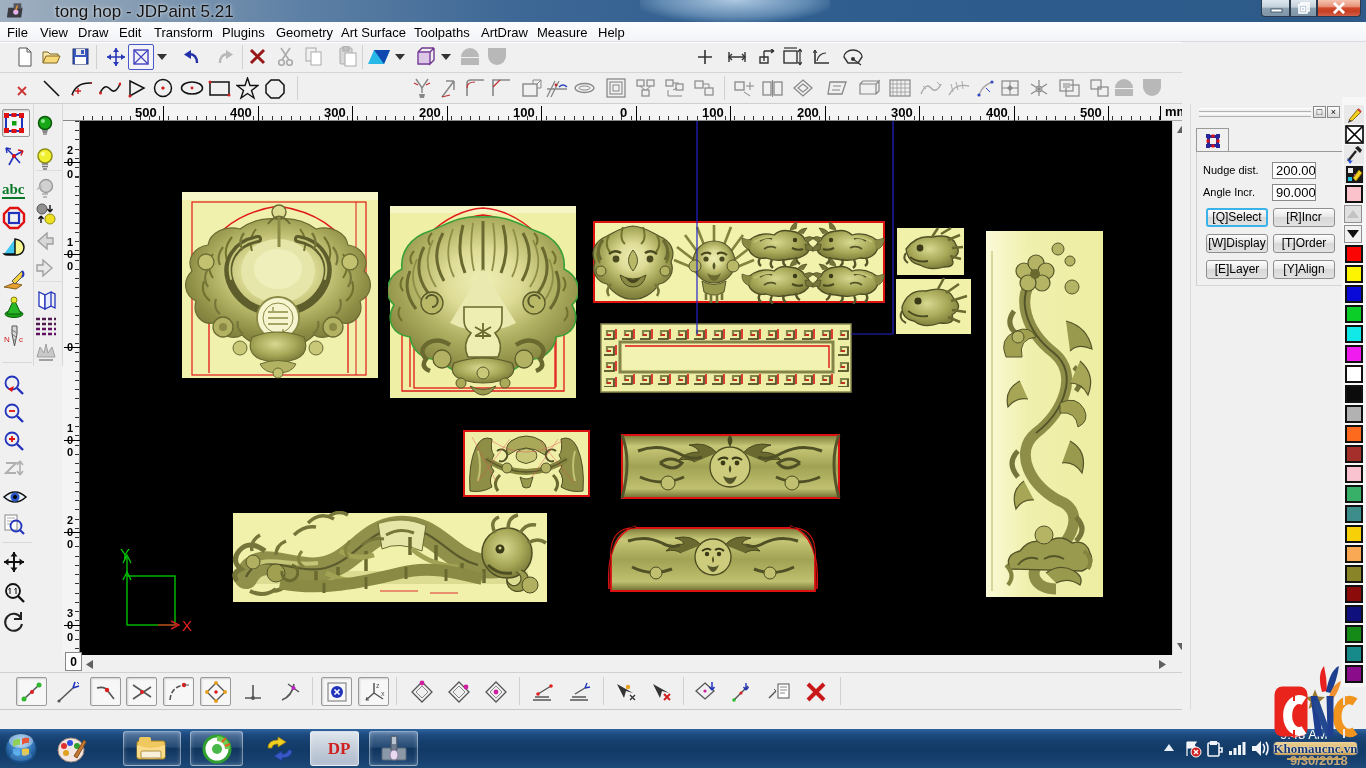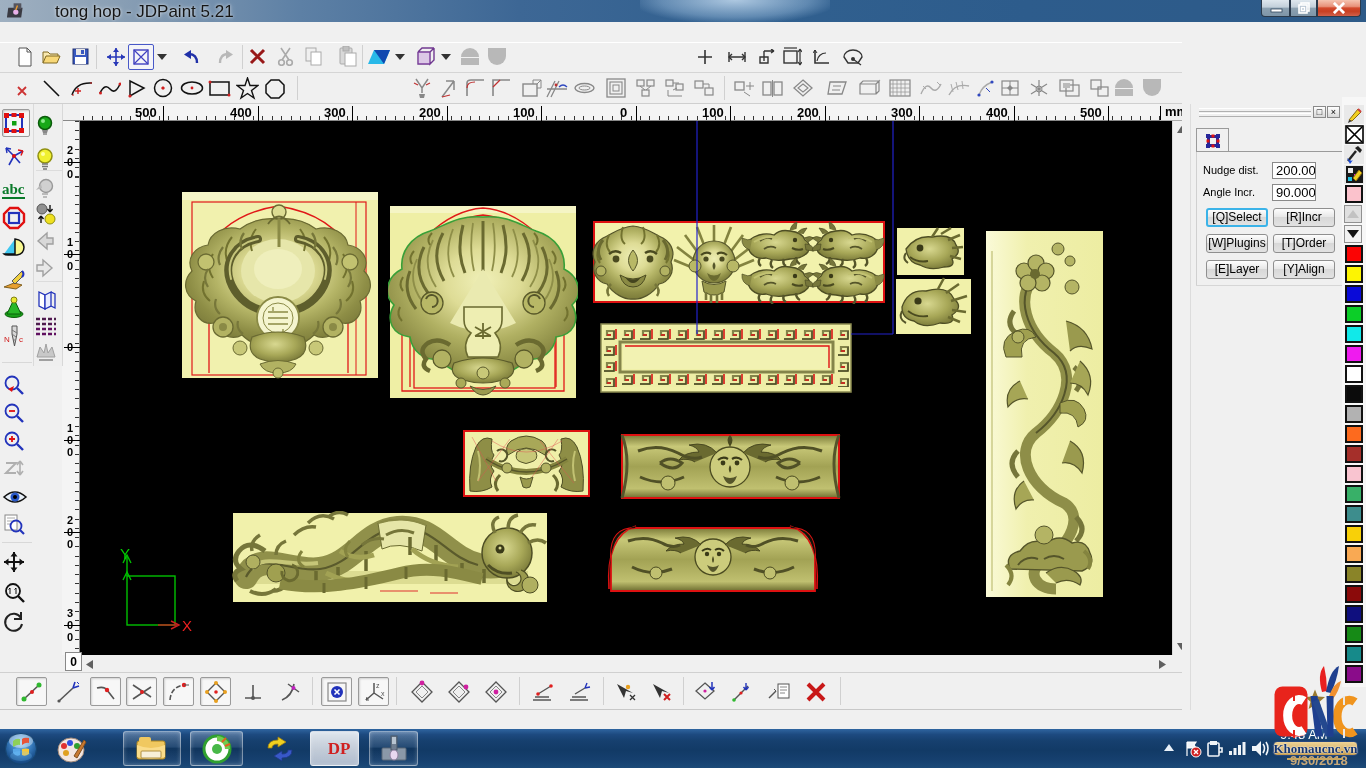--- a/index.html
+++ b/index.html
@@ -102,20 +102,34 @@
         <path d="M3 1 L13 11 M13 1 L3 11" stroke="#fff" stroke-width="2.2"></path>
       </svg>
     </div>
   <svg class="abs" style="left:7px;top:1px" width="22" height="20" viewBox="0 0 20 18">
       <rect x="2" y="6" width="13" height="9" fill="#3a3a42" transform="skewX(-8)"></rect>
       <rect x="6" y="2" width="7" height="5" fill="#55555f"></rect>
       <circle cx="8" cy="10" r="2.4" fill="#e8b0e8"></circle>
       <path d="M8 8 l1.5-4" stroke="#f0a030" stroke-width="1.2"></path>
     </svg>
 
+  <div id="menubar" class="abs">
+    <span style="left:7px">File</span>
+      <span style="left:40px">View</span>
+      <span style="left:78px">Draw</span>
+    <span style="left:119px">Edit</span>
+      <span style="left:154px">Transform</span>
+      <span style="left:222px">Plugins</span>
+    <span style="left:276px">Geometry</span>
+      <span style="left:341px">Art Surface</span>
+      <span style="left:414px">Toolpaths</span>
+    <span style="left:481px">ArtDraw</span>
+      <span style="left:537px">Measure</span>
+      <span style="left:598px">Help</span>
+  </div>
 
   <div id="toolbar1" class="abs"></div>
   <div id="toolbar2" class="abs"></div>
   <div id="tb-icons" class="abs" style="left:0;top:42px;width:1366px;height:62px;">
 
     <svg class="abs" style="left:17px;top:5px" width="16" height="20">
         <path d="M2 1 h8 l4 4 v14 h-12 Z" fill="#fff" stroke="#555"></path>
         <path d="M10 1 v4 h4" fill="none" stroke="#555"></path>
       </svg>
     <svg class="abs" style="left:42px;top:7px" width="19" height="16">
@@ -1224,21 +1238,21 @@
   <div id="pline" class="abs"></div>
   <div id="pbody" class="abs"></div>
   <div class="abs" style="left:1196px;top:285px;width:146px;height:1px;background:#d6d6d6"></div>
   <div class="abs" style="left:1190px;top:104px;width:1px;height:606px;background:#dcdcdc"></div>
   <span class="plabel abs" style="left:1203px;top:164px">Nudge dist.</span>
   <span class="pinput abs" style="left:1272px;top:162px">200.000</span>
   <span class="plabel abs" style="left:1203px;top:186px">Angle Incr.</span>
   <span class="pinput abs" style="left:1272px;top:184px">90.000</span>
   <div class="pbutton sel abs" style="left:1206px;top:208px">[Q]Select</div>
   <div class="pbutton abs" style="left:1273px;top:208px">[R]Incr</div>
-  <div class="pbutton abs" style="left:1206px;top:234px">[W]Plugins</div>
+  <div class="pbutton abs" style="left:1206px;top:234px">[W]Display</div>
   <div class="pbutton abs" style="left:1273px;top:234px">[T]Order</div>
   <div class="pbutton abs" style="left:1206px;top:260px">[E]Layer</div>
   <div class="pbutton abs" style="left:1273px;top:260px">[Y]Align</div>
 
   <div id="cstrip" class="abs">
     <div class="cicon" style="top:8px">
         <svg width="18" height="19">
           <path d="M4 15 L13 4 L16 7 L7 16 Z" fill="#f2d020" stroke="#8a6a10"></path>
           <path d="M13 4 L16 7" stroke="#d04040" stroke-width="2"></path>
           <path d="M4 15 L3 18 L7 16 Z" fill="#333"></path>

